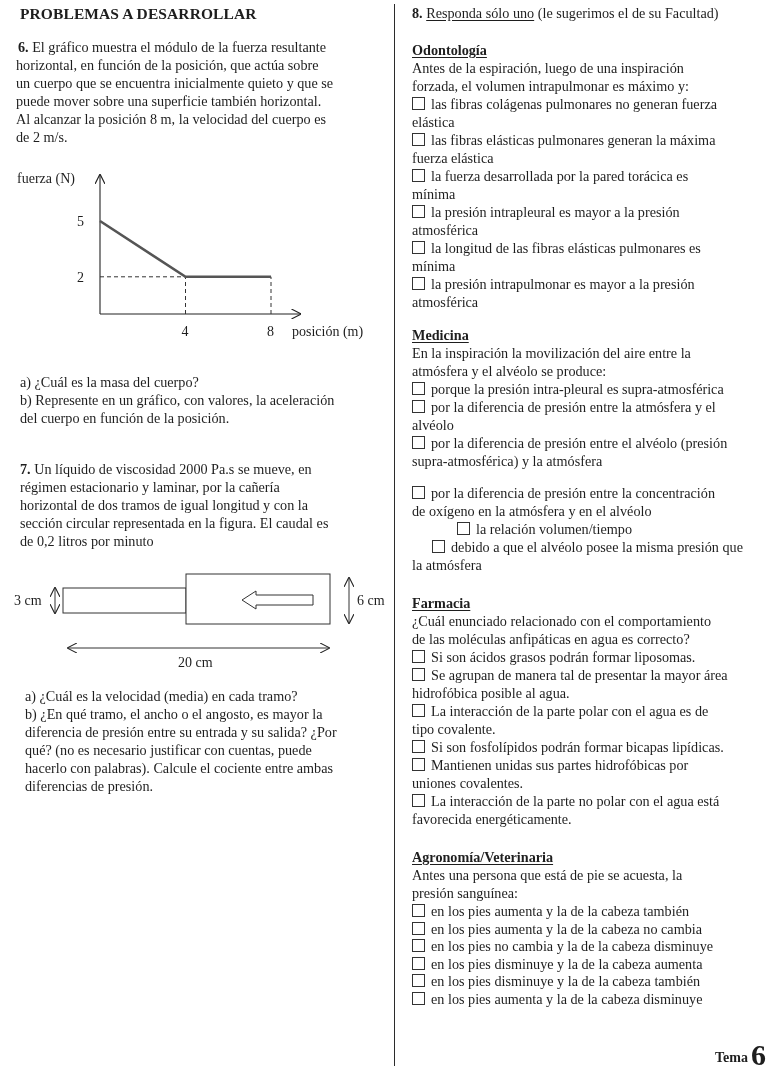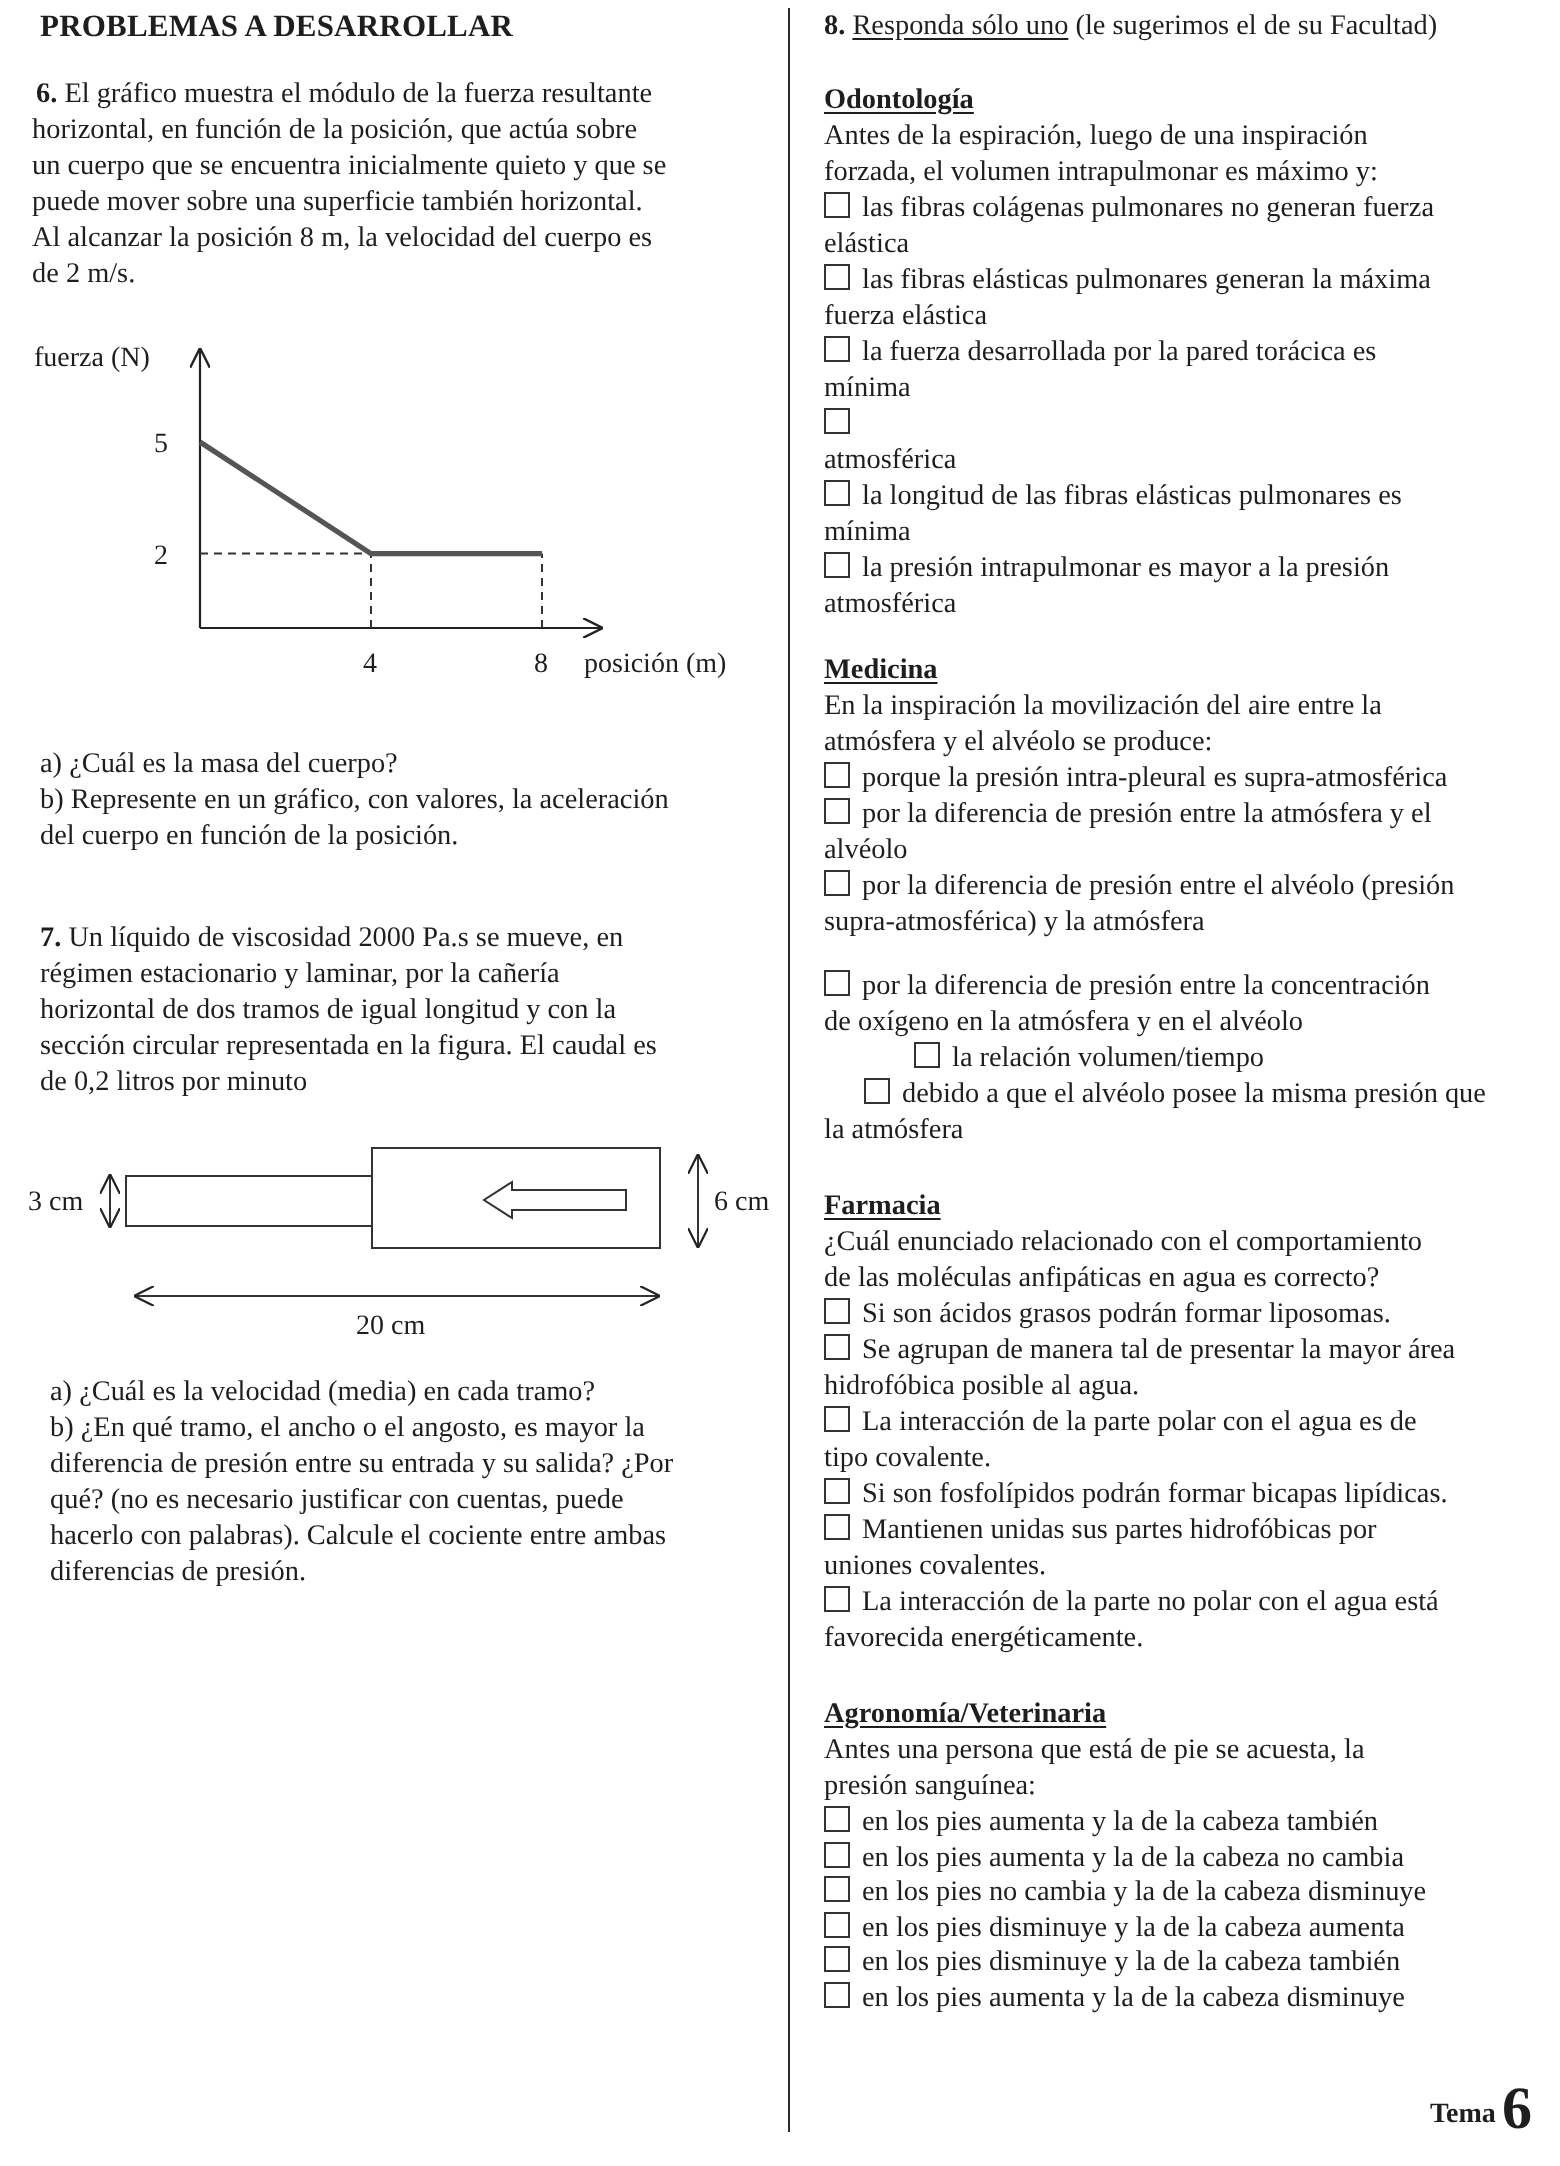--- a/index.html
+++ b/index.html
@@ -132,21 +132,21 @@
         </div>
         <div>
           <div class="line" style="top: 132px; left: 0px;"><span class="cb"></span><span>las fibras elásticas pulmonares generan la máxima</span></div>
           <div class="line" style="top: 150px; left: 0px;"><span>fuerza elástica</span></div>
         </div>
         <div>
           <div class="line" style="top: 168px; left: 0px;"><span class="cb"></span><span>la fuerza desarrollada por la pared torácica es</span></div>
           <div class="line" style="top: 186px; left: 0px;"><span>mínima</span></div>
         </div>
         <div>
-          <div class="line" style="top: 204px; left: 0px;"><span class="cb"></span></div>
+          <div class="line" style="top: 204px; left: 0px;"><span class="cb"></span><span>la presión intrapleural es mayor a la presión</span></div>
           <div class="line" style="top: 222px; left: 0px;"><span>atmosférica</span></div>
         </div>
         <div>
           <div class="line" style="top: 240px; left: 0px;"><span class="cb"></span><span>la longitud de las fibras elásticas pulmonares es</span></div>
           <div class="line" style="top: 258px; left: 0px;"><span>mínima</span></div>
         </div>
         <div>
           <div class="line" style="top: 276px; left: 0px;"><span class="cb"></span><span>la presión intrapulmonar es mayor a la presión</span></div>
           <div class="line" style="top: 294px; left: 0px;"><span>atmosférica</span></div>
         </div>

